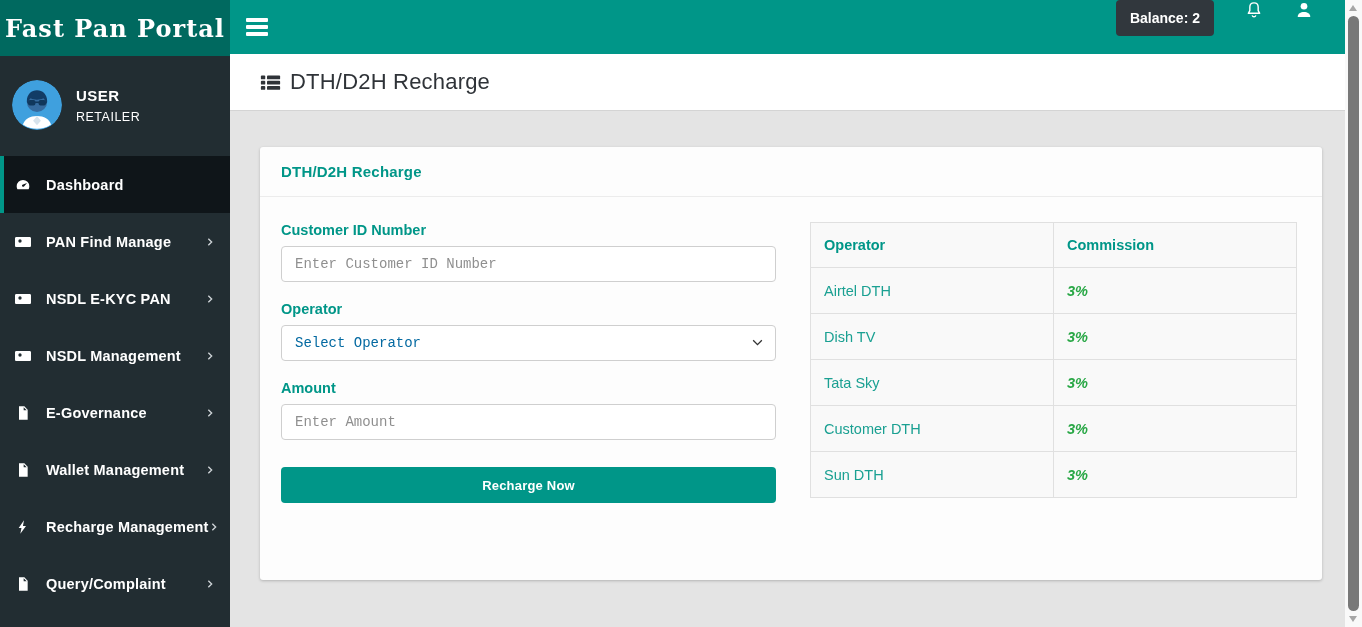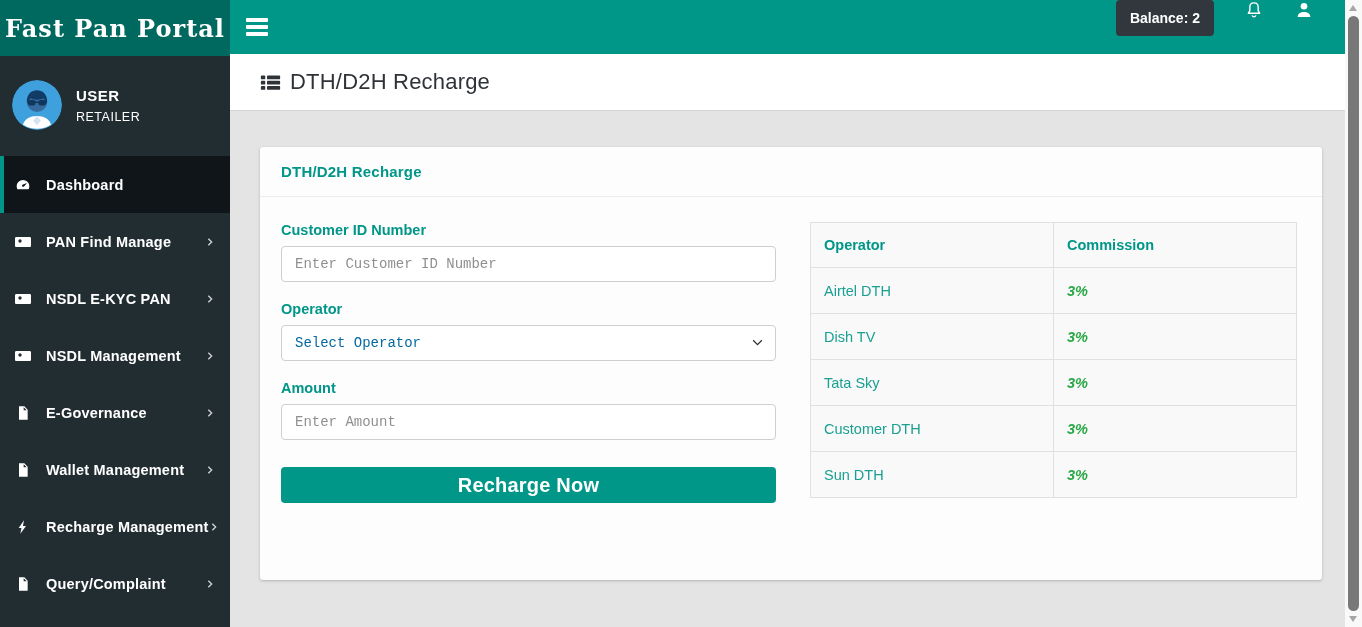--- a/index.html
+++ b/index.html
@@ -54,21 +54,21 @@
   .form-group { margin-bottom:19px; }
   .form-label { display:block; color:var(--accent,#009688); font-weight:700; font-size:14.5px; line-height:17px; margin-bottom:7px; }
   .form-input, .form-select { width:100%; height:36px; border:1px solid #cfcfcf; border-radius:4px; background:#fff;
             font-family:Liberation Mono, monospace; font-size:14px; color:#555; padding:0 13px; outline:none; }
   .form-input::placeholder { color:#8f8f8f; opacity:1; }
   .select-wrap { position:relative; }
   .form-select { appearance:none; -webkit-appearance:none; color:#0369a1; cursor:pointer; }
   .select-caret { position:absolute; right:12px; top:11px; width:13px; height:13px; color:#333; pointer-events:none; display:flex; }
   .select-caret svg { width:13px; height:13px; }
   .submit-btn { display:block; width:100%; height:36px; margin-top:27px; background:var(--accent,#009688); color:#fff;
-                font-family:"Liberation Sans", sans-serif; font-weight:700; font-size:20px; border:none; border-radius:4px; cursor:pointer; letter-spacing:.2px; }
+                font-family:"Liberation Sans", sans-serif; font-weight:700; font-size:13px; border:none; border-radius:4px; cursor:pointer; letter-spacing:.2px; }
 
   
   .table-col { flex:1; }
   .commission-table { width:100%; border-collapse:collapse; }
   .commission-table th, .commission-table td { border:1px solid #e0e0e0; background:#f9f9f9; text-align:left;
       padding:0 13px; font-size:14.5px; }
   .commission-table th { height:45px; color:var(--accent,#009688); font-weight:700; width:50%; }
   .commission-table td { height:46px; }
   td.op-cell { color:#1aa092; }
   td.comm-cell { color:var(--commission-green,#28a745); font-weight:700; font-style:italic; }

